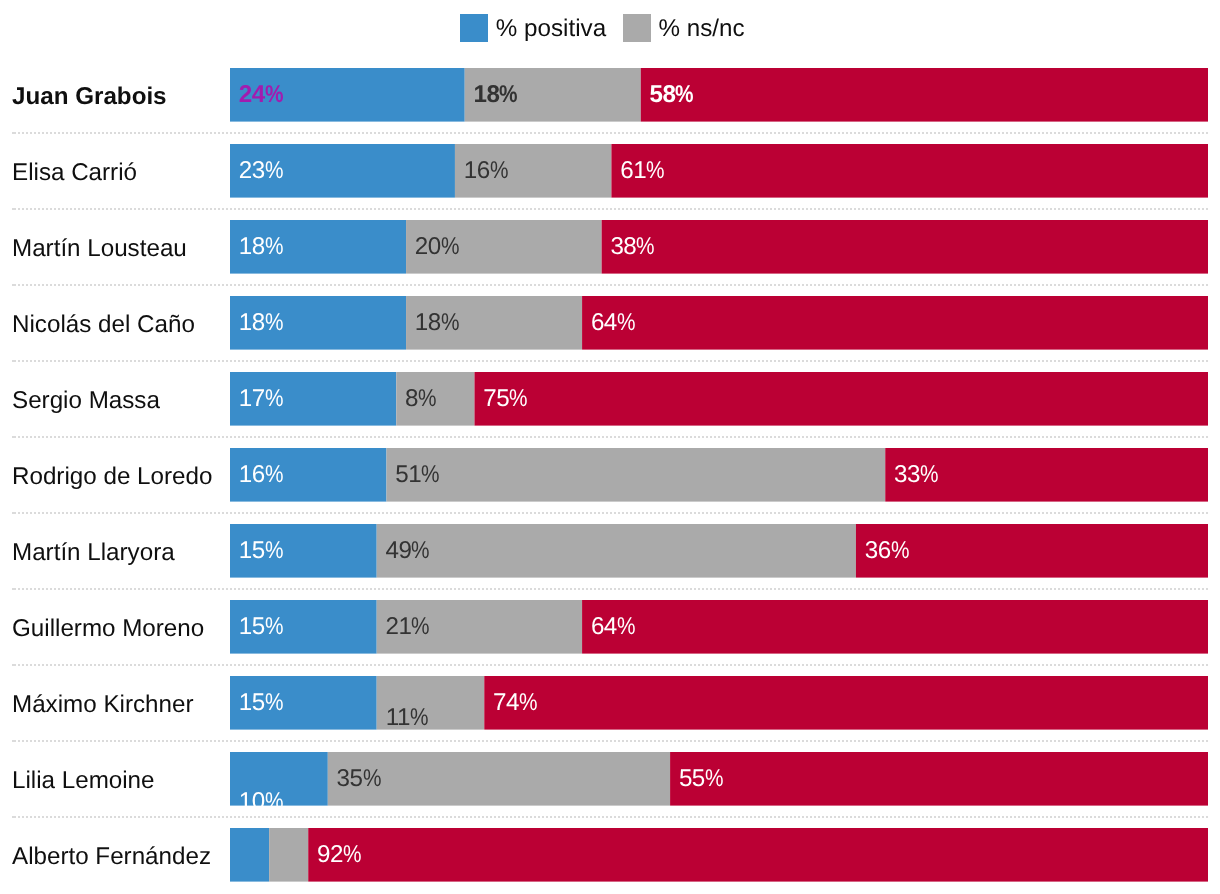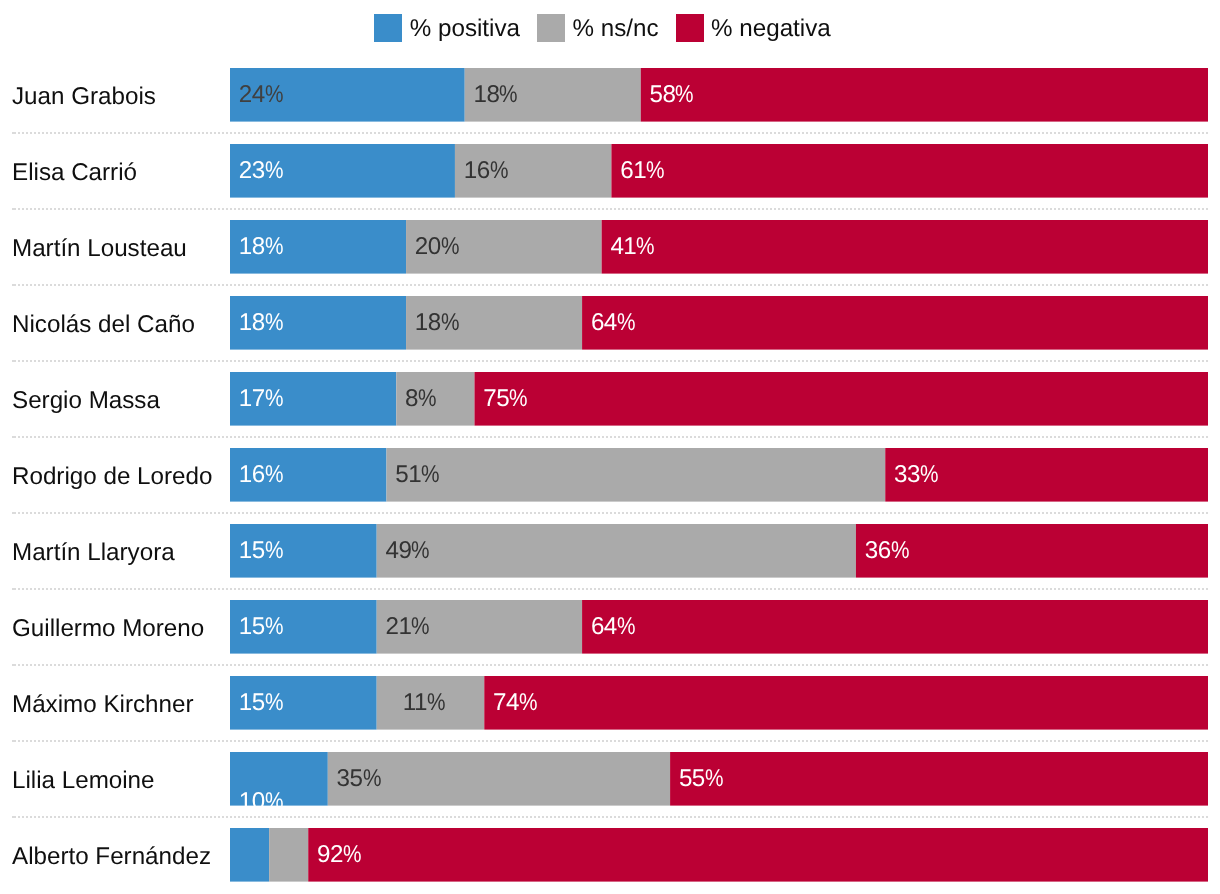--- a/index.html
+++ b/index.html
@@ -199,30 +199,26 @@
     </svg>
   <div class="legend" id="legend">
       <div class="legend-item">
         <span class="legend-swatch" style="background: rgb(58, 141, 202);"></span>
         <span class="legend-label">% positiva</span>
       </div>
       <div class="legend-item">
         <span class="legend-swatch" style="background: rgb(170, 170, 170);"></span>
         <span class="legend-label">% ns/nc</span>
       </div>
-      <div class="legend-item">
-        <span class="legend-swatch" style="background: rgb(187, 0, 52);"></span>
-        <span class="legend-label">% negativa</span>
-      </div>
     </div>
   <div class="rows" id="rows">
-      <div class="row" style="top: 68px;">
+      <div class="row" style="top: 68px; font-weight: bold;">
         <div class="row-name">Juan Grabois</div>
         <div class="seg" style="left: 230px; width: 234.72px;">
-          <span class="seg-label" style="color: #404040;"><span>24</span><span class="pct">%</span></span>
+          <span class="seg-label" style="color: #a21caf;"><span>24</span><span class="pct">%</span></span>
         </div>
         <div class="seg" style="left: 464.72px; width: 176.04px;">
           <span class="seg-label" style="color: rgb(51, 51, 51);"><span>18</span><span class="pct">%</span></span>
         </div>
         <div class="seg" style="left: 640.76px; width: 585px;">
           <span class="seg-label" style="color: rgb(255, 255, 255);"><span>58</span><span class="pct">%</span></span>
         </div>
       </div>
       <div class="sep" style="top: 132.4px;"></div>
       <div class="row" style="top: 144px;">
@@ -240,21 +236,21 @@
       <div class="sep" style="top: 208.4px;"></div>
       <div class="row" style="top: 220px;">
         <div class="row-name">Martín Lousteau</div>
         <div class="seg" style="left: 230px; width: 176.04px;">
           <span class="seg-label" style="color: rgb(255, 255, 255);"><span>18</span><span class="pct">%</span></span>
         </div>
         <div class="seg" style="left: 406.04px; width: 195.6px;">
           <span class="seg-label" style="color: rgb(51, 51, 51);"><span>20</span><span class="pct">%</span></span>
         </div>
         <div class="seg" style="left: 601.64px; width: 606.36px;">
-          <span class="seg-label" style="color: rgb(255, 255, 255);"><span>41</span><span class="pct">%</span></span>
+          <span class="seg-label" style="color: rgb(255, 255, 255);"><span>38</span><span class="pct">%</span></span>
         </div>
       </div>
       <div class="sep" style="top: 284.4px;"></div>
       <div class="row" style="top: 296px;">
         <div class="row-name">Nicolás del Caño</div>
         <div class="seg" style="left: 230px; width: 176.04px;">
           <span class="seg-label" style="color: rgb(255, 255, 255);"><span>18</span><span class="pct">%</span></span>
         </div>
         <div class="seg" style="left: 406.04px; width: 176.04px;">
           <span class="seg-label" style="color: rgb(51, 51, 51);"><span>18</span><span class="pct">%</span></span>
@@ -314,21 +310,21 @@
         <div class="seg" style="left: 582.08px; width: 625.92px;">
           <span class="seg-label" style="color: rgb(255, 255, 255);"><span>64</span><span class="pct">%</span></span>
         </div>
       </div>
       <div class="sep" style="top: 664.4px;"></div>
       <div class="row" style="top: 676px;">
         <div class="row-name">Máximo Kirchner</div>
         <div class="seg" style="left: 230px; width: 146.7px;">
           <span class="seg-label" style="color: rgb(255, 255, 255);"><span>15</span><span class="pct">%</span></span>
         </div>
-        <div class="seg" style="left: 394px; width: 107.58px;">
+        <div class="seg" style="left: 377px; width: 107.58px; align-items: flex-end;">
           <span class="seg-label" style="color: rgb(51, 51, 51);"><span>11</span><span class="pct">%</span></span>
         </div>
         <div class="seg" style="left: 484.28px; width: 723.72px;">
           <span class="seg-label" style="color: rgb(255, 255, 255);"><span>74</span><span class="pct">%</span></span>
         </div>
       </div>
       <div class="sep" style="top: 740.4px;"></div>
       <div class="row" style="top: 752px;">
         <div class="row-name">Lilia Lemoine</div>
         <div class="seg" style="left: 230px; width: 97.8px;">

